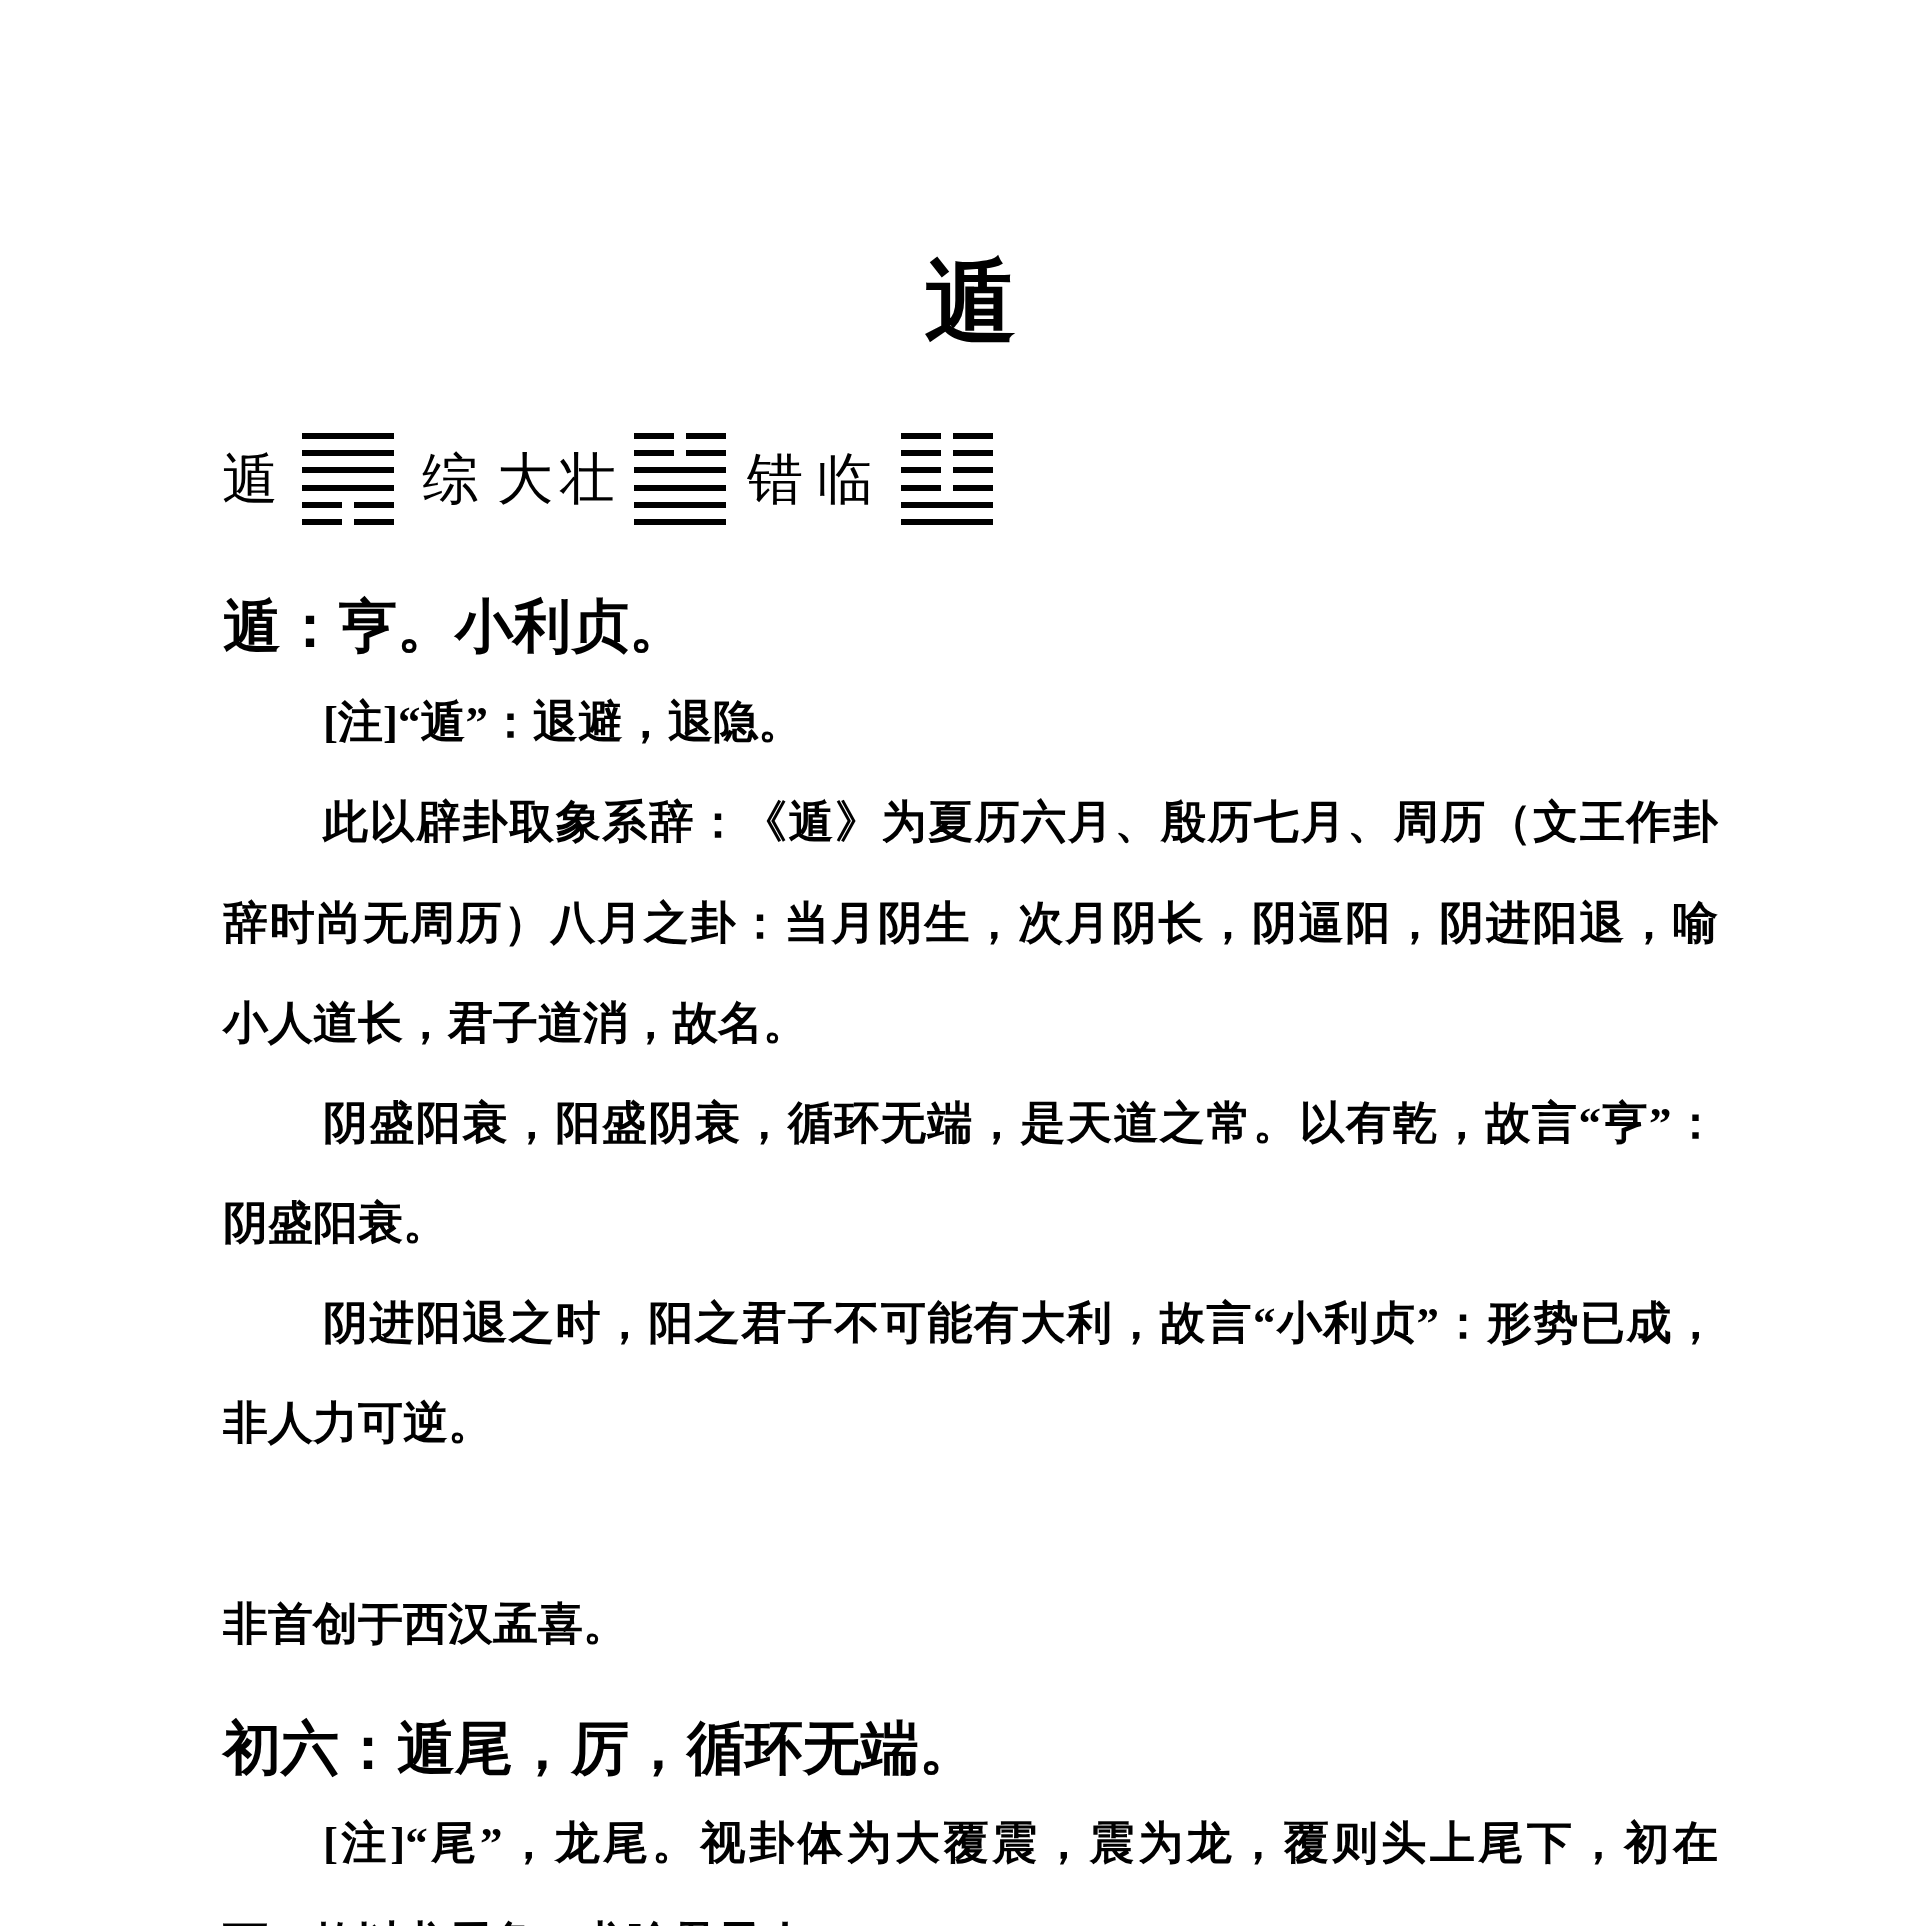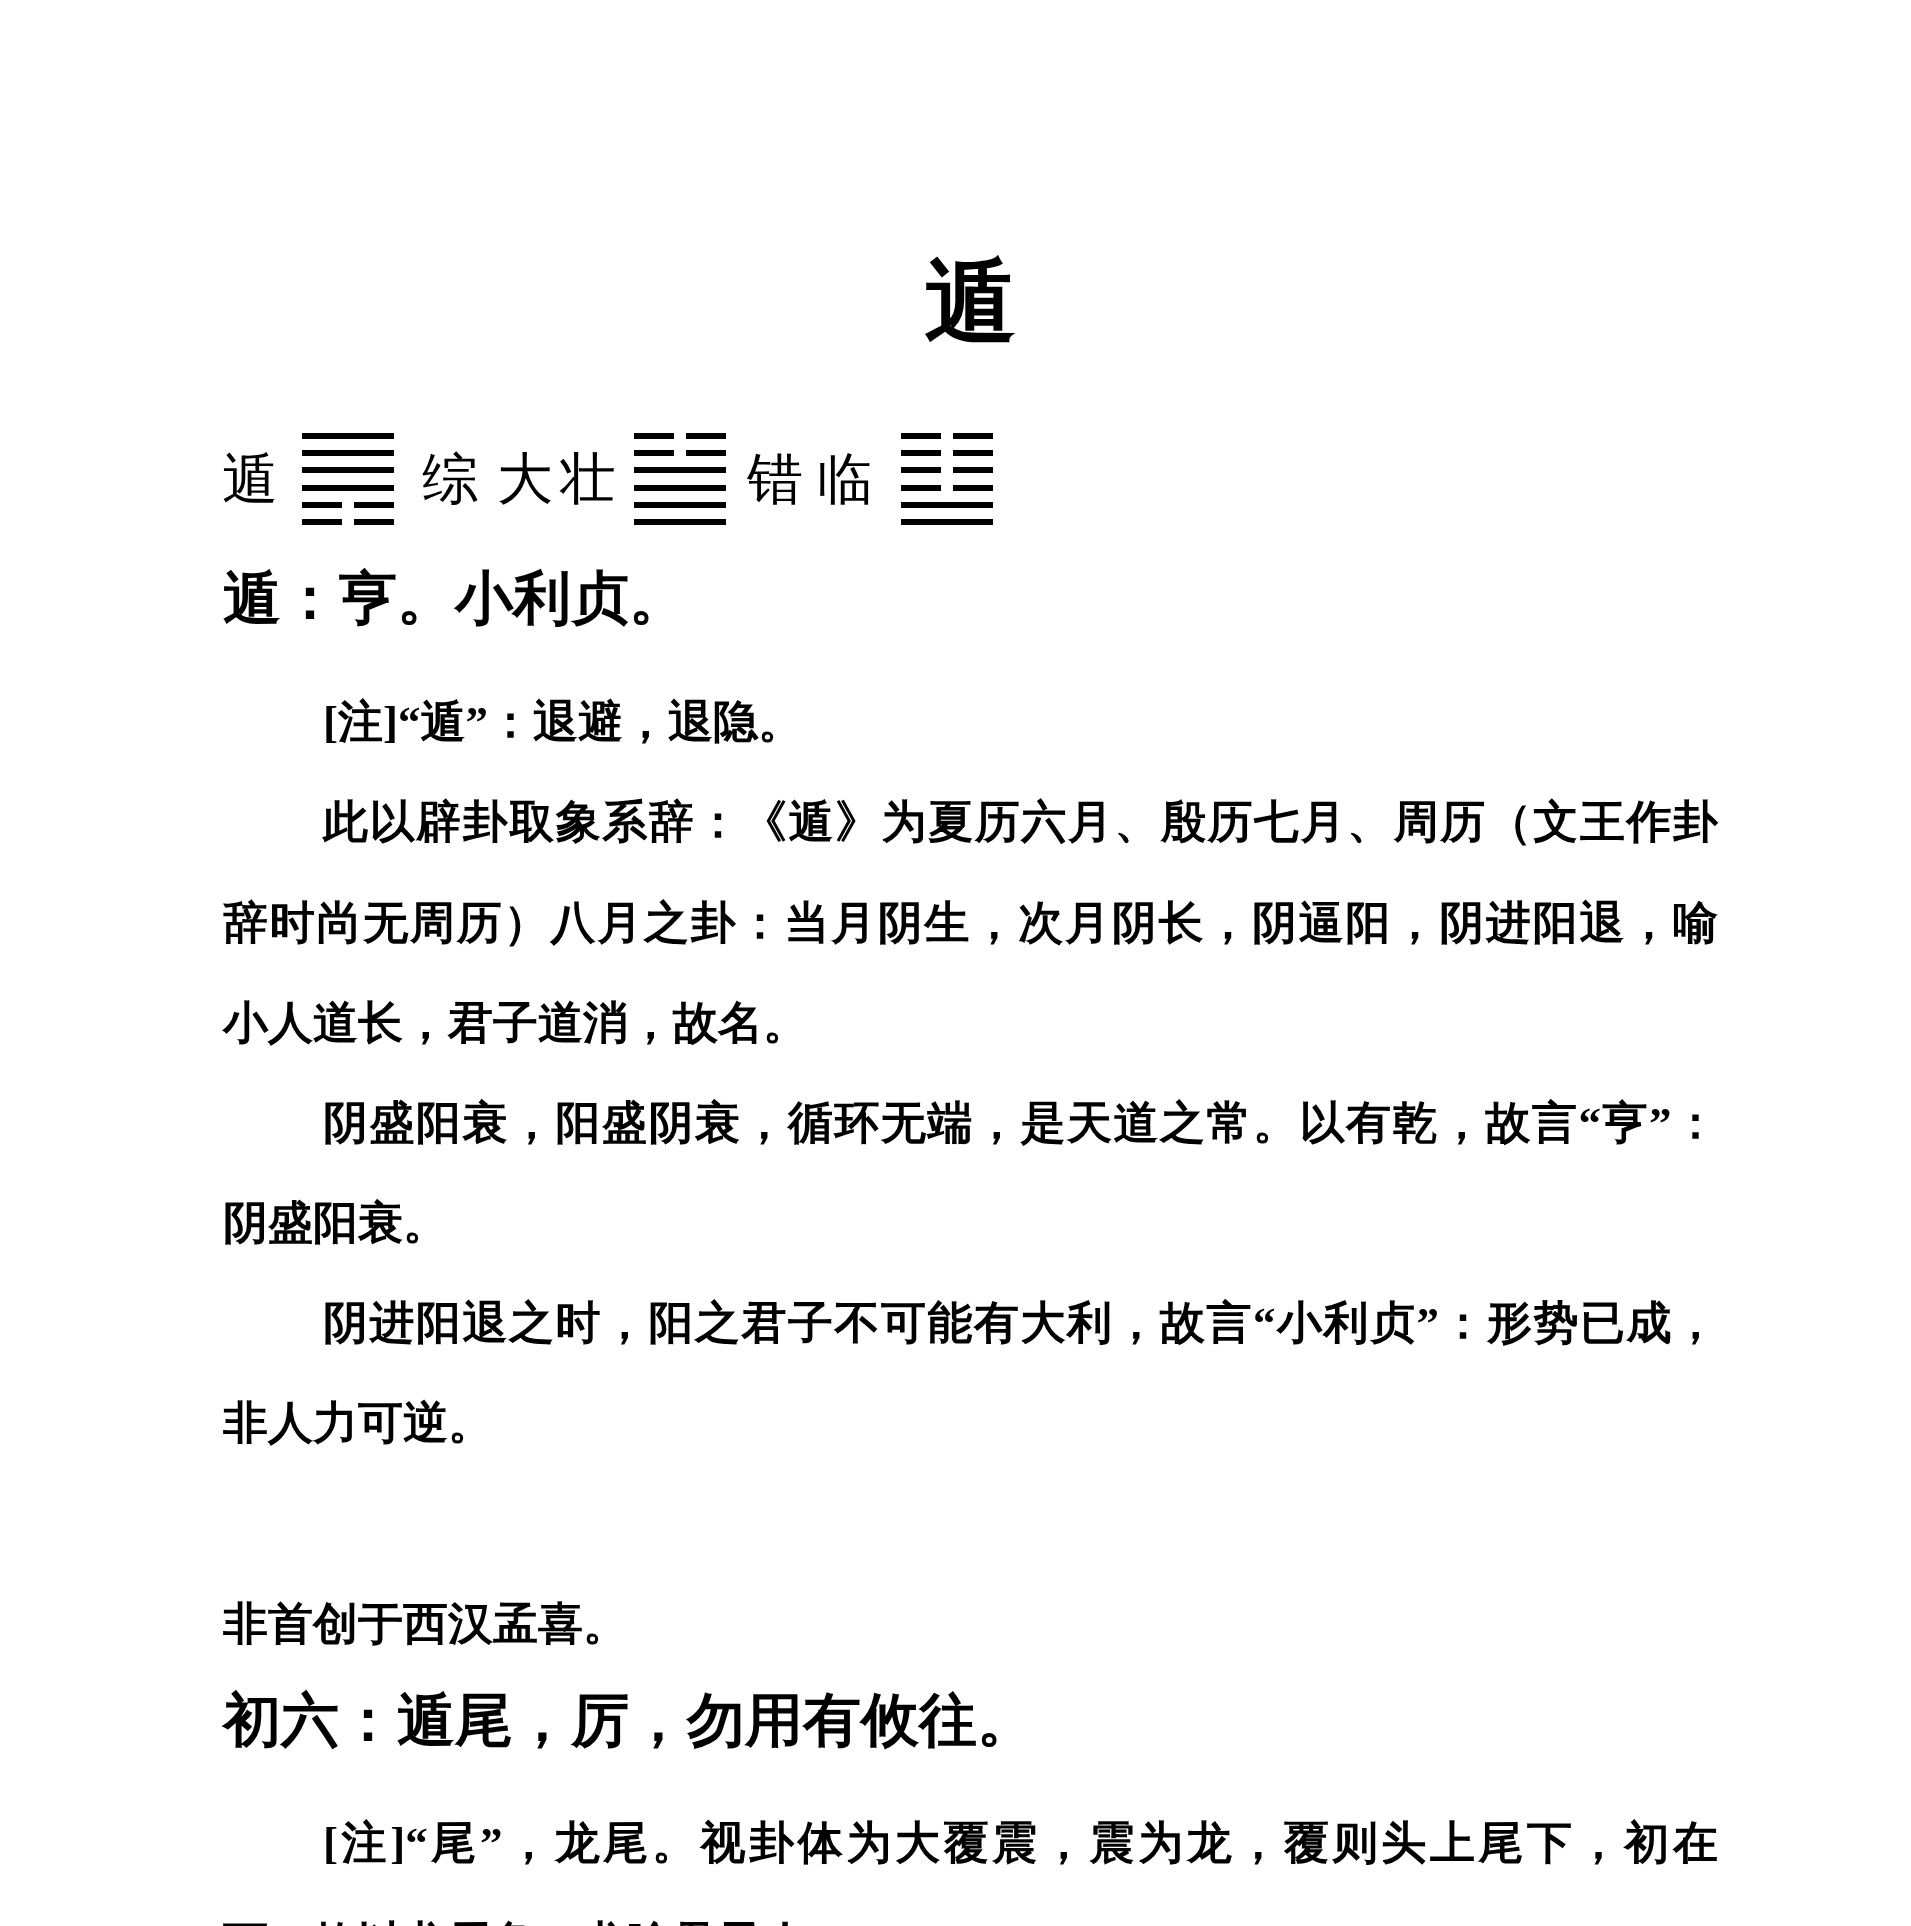--- a/index.html
+++ b/index.html
@@ -29,20 +29,21 @@
     display:flex;flex-direction:column;justify-content:space-between;
   }
   .hx-row{height:5.8px;width:100%;}
   .hx-solid{background:#000;}
   .hx-broken{display:flex;justify-content:space-between;background:transparent;}
   .hx-broken span{display:block;width:40px;height:5.8px;background:#000;}
   .heading{
     left:223px;width:1495px;
     font-size:58px;font-weight:bold;line-height:1.2;
     white-space:nowrap;
+    margin-top:28px;
   }
   .line{
     left:223px;width:1495px;
     font-size:45px;line-height:1.2;
     box-sizing:border-box;
     font-weight:bold;
   }
   .indent{padding-left:100px;}
   .justify{
     text-align:justify;
@@ -118,19 +119,19 @@
   <div class="abs line indent" style="top:695px">[注]“遁”：退避，退隐。</div>
   <div class="abs line indent justify" style="top:795px">此以辟卦取象系辞：《遁》为夏历六月、殷历七月、周历（文王作卦</div>
   <div class="abs line justify" style="top:896px">辞时尚无周历）八月之卦：当月阴生，次月阴长，阴逼阳，阴进阳退，喻</div>
   <div class="abs line" style="top:996px">小人道长，君子道消，故名。</div>
   <div class="abs line indent justify" style="top:1096px">阴盛阳衰，阳盛阴衰，循环无端，是天道之常。以有乾，故言“亨”：</div>
   <div class="abs line" style="top:1196px">阴盛阳衰。</div>
   <div class="abs line indent justify" style="top:1296px">阴进阳退之时，阳之君子不可能有大利，故言“小利贞”：形势已成，</div>
   <div class="abs line" style="top:1396px">非人力可逆。</div>
   <div class="abs line" style="top:1597px">非首创于西汉孟喜。</div>
 
-  <div class="abs heading" style="top:1686px">初六：遁尾，厉，勿用有攸往。</div>
+  <div class="abs heading" style="top:1686px">初六：遁尾，厉，循环无端。</div>
 
   <div class="abs line indent justify" style="top:1816px">[注]“尾”，龙尾。视卦体为大覆震，震为龙，覆则头上尾下，初在</div>
   <div class="abs line" style="top:1916px">下，故以龙尾象。龙喻君子人。</div>
 
 </div>
 
 
 </body></html>

